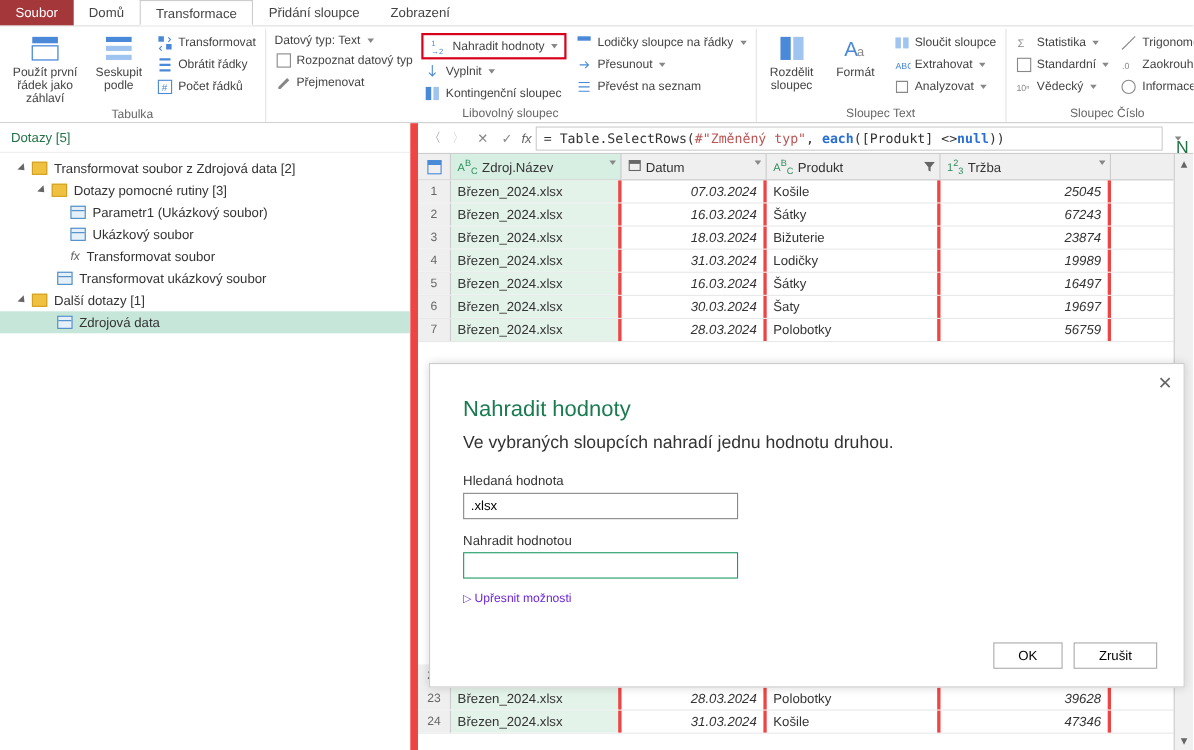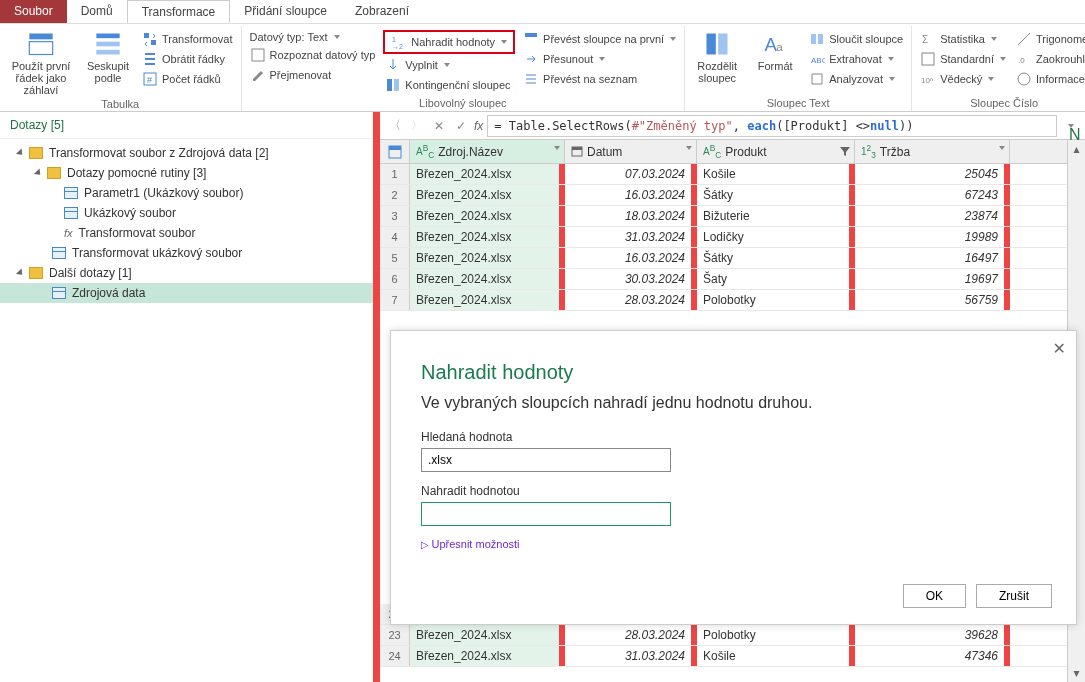--- a/index.html
+++ b/index.html
@@ -57,21 +57,21 @@
 .gtable { flex: 1; }
 .ghead { display: flex; background: #efefef; border-bottom: 1px solid #ccc; height: 24px; }
 .gcell-h { border-right: 1px solid #ccc; display: flex; align-items: center; padding: 0 6px; font-size: 12px; color: #333; position: relative; }
 .gcell-h .type-ic { font-size: 10px; color: #2a8c5a; margin-right: 4px; }
 .gcell-h .ddh { position: absolute; right: 4px; top: 6px; }
 .gcell-h.sel { background: #d7eee2; }
 .filter-ic { width: 10px; height: 10px; display: inline-block; }
 .filter-ic svg { width: 10px; height: 10px; }
 .grow { display: flex; border-bottom: 1px solid #e8e8e8; height: 21px; }
 .rownum { width: 30px; background: #efefef; border-right: 1px solid #ccc; text-align: center; color: #666; font-size: 11px; display: flex; align-items: center; justify-content: center; }
-.gcell { border-right: 6px solid #ef4444; padding: 0 6px; display: flex; align-items: center; font-size: 12px; color: #333; }
+.gcell { border-right: 3px solid #ef4444; padding: 0 6px; display: flex; align-items: center; font-size: 12px; color: #333; }
 .gcell.sel { background: #e4f3ea; }
 .gcell.num { justify-content: flex-end; font-style: italic; }
 .gcell.date { justify-content: flex-end; font-style: italic; }
 .c-name { width: 155px; }
 .c-date { width: 132px; }
 .c-prod { width: 158px; }
 .c-sale { width: 155px; }
 .rownum-h { width: 30px; background: #efefef; border-right: 1px solid #ccc; display:flex; align-items:center; justify-content:center; }
 .vscroll { width: 18px; background: #f0f0f0; border-left: 1px solid #ccc; position: relative; }
 .vscroll .arrow { position: absolute; left: 0; right: 0; height: 18px; display: flex; align-items: center; justify-content: center; color: #666; }
@@ -191,21 +191,21 @@
               <rect x="9" y="2" width="5" height="12" fill="#a0c4f0"></rect>
             </svg>
             <span>Kontingenční sloupec</span>
           </div>
       </div>
       <div class="smcol">
         <div class="smbtn">
             <svg class="ic" viewBox="0 0 16 16">
               <rect x="2" y="2" width="12" height="4" fill="#4a88d8"></rect>
             </svg>
-            <span>Převést sloupce na první</span>
+            <span>Lodičky sloupce na řádky</span>
             <span class="dd"></span>
           </div>
         <div class="smbtn">
             <svg class="ic" viewBox="0 0 16 16">
               <path d="M4 8h8M9 5l3 3-3 3" stroke="#4a88d8" fill="none"></path>
             </svg>
             <span>Přesunout</span>
             <span class="dd"></span>
           </div>
         <div class="smbtn">

